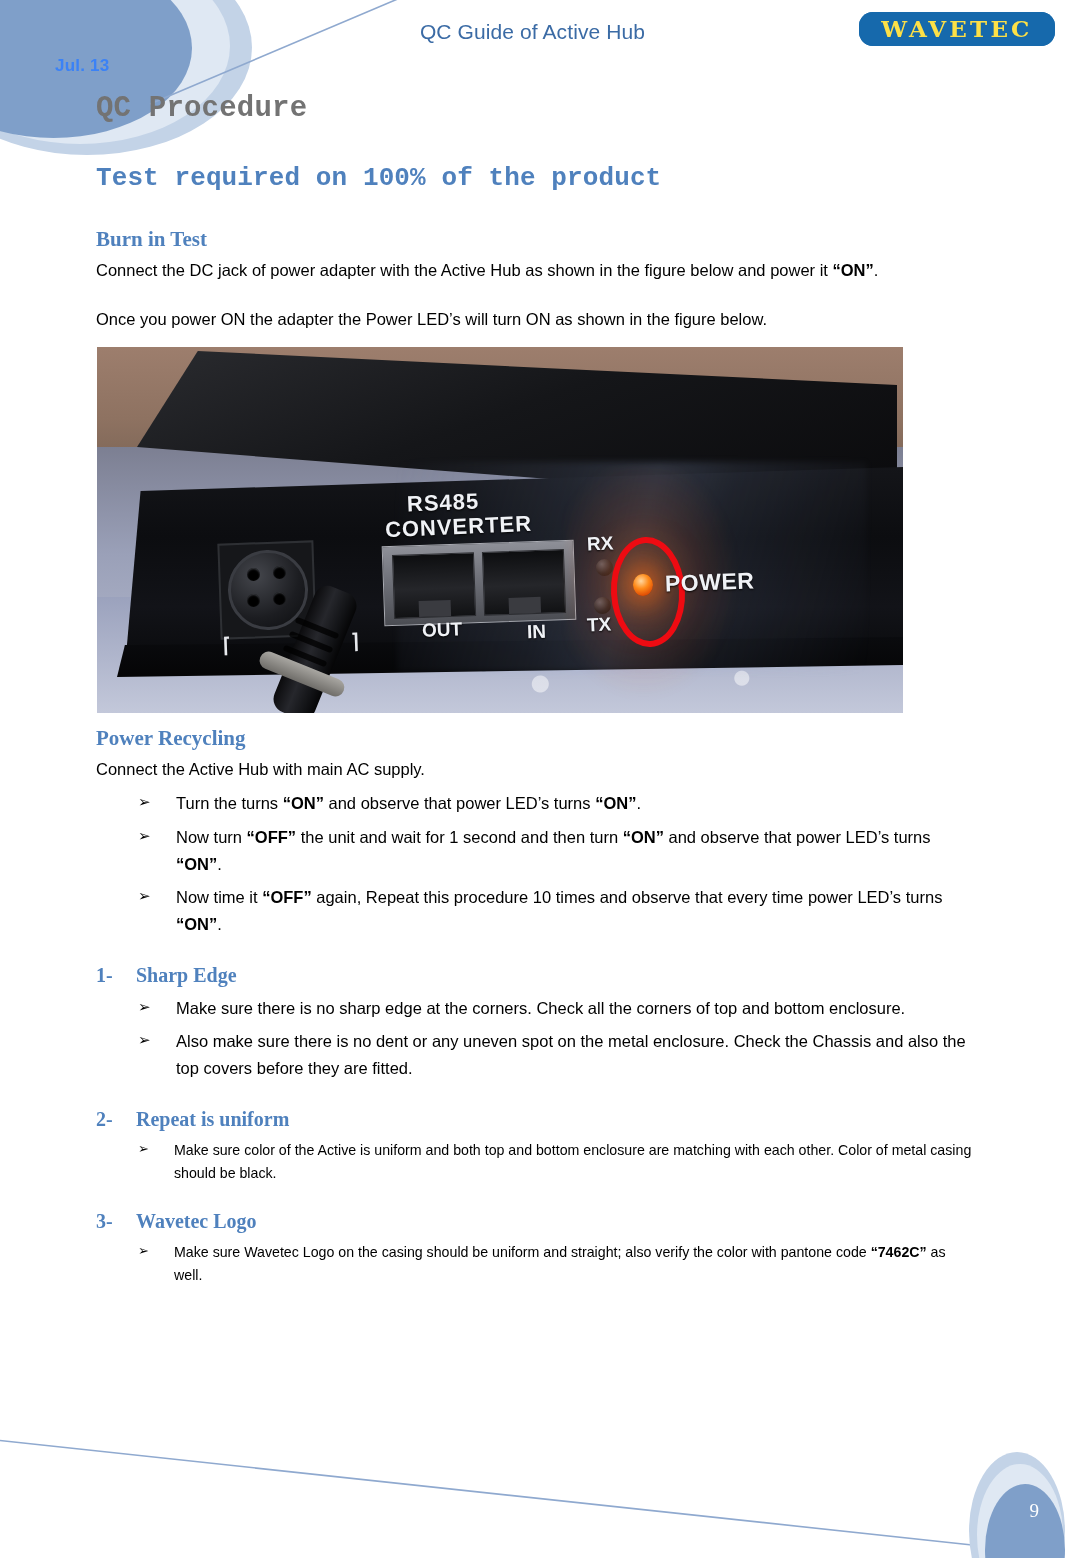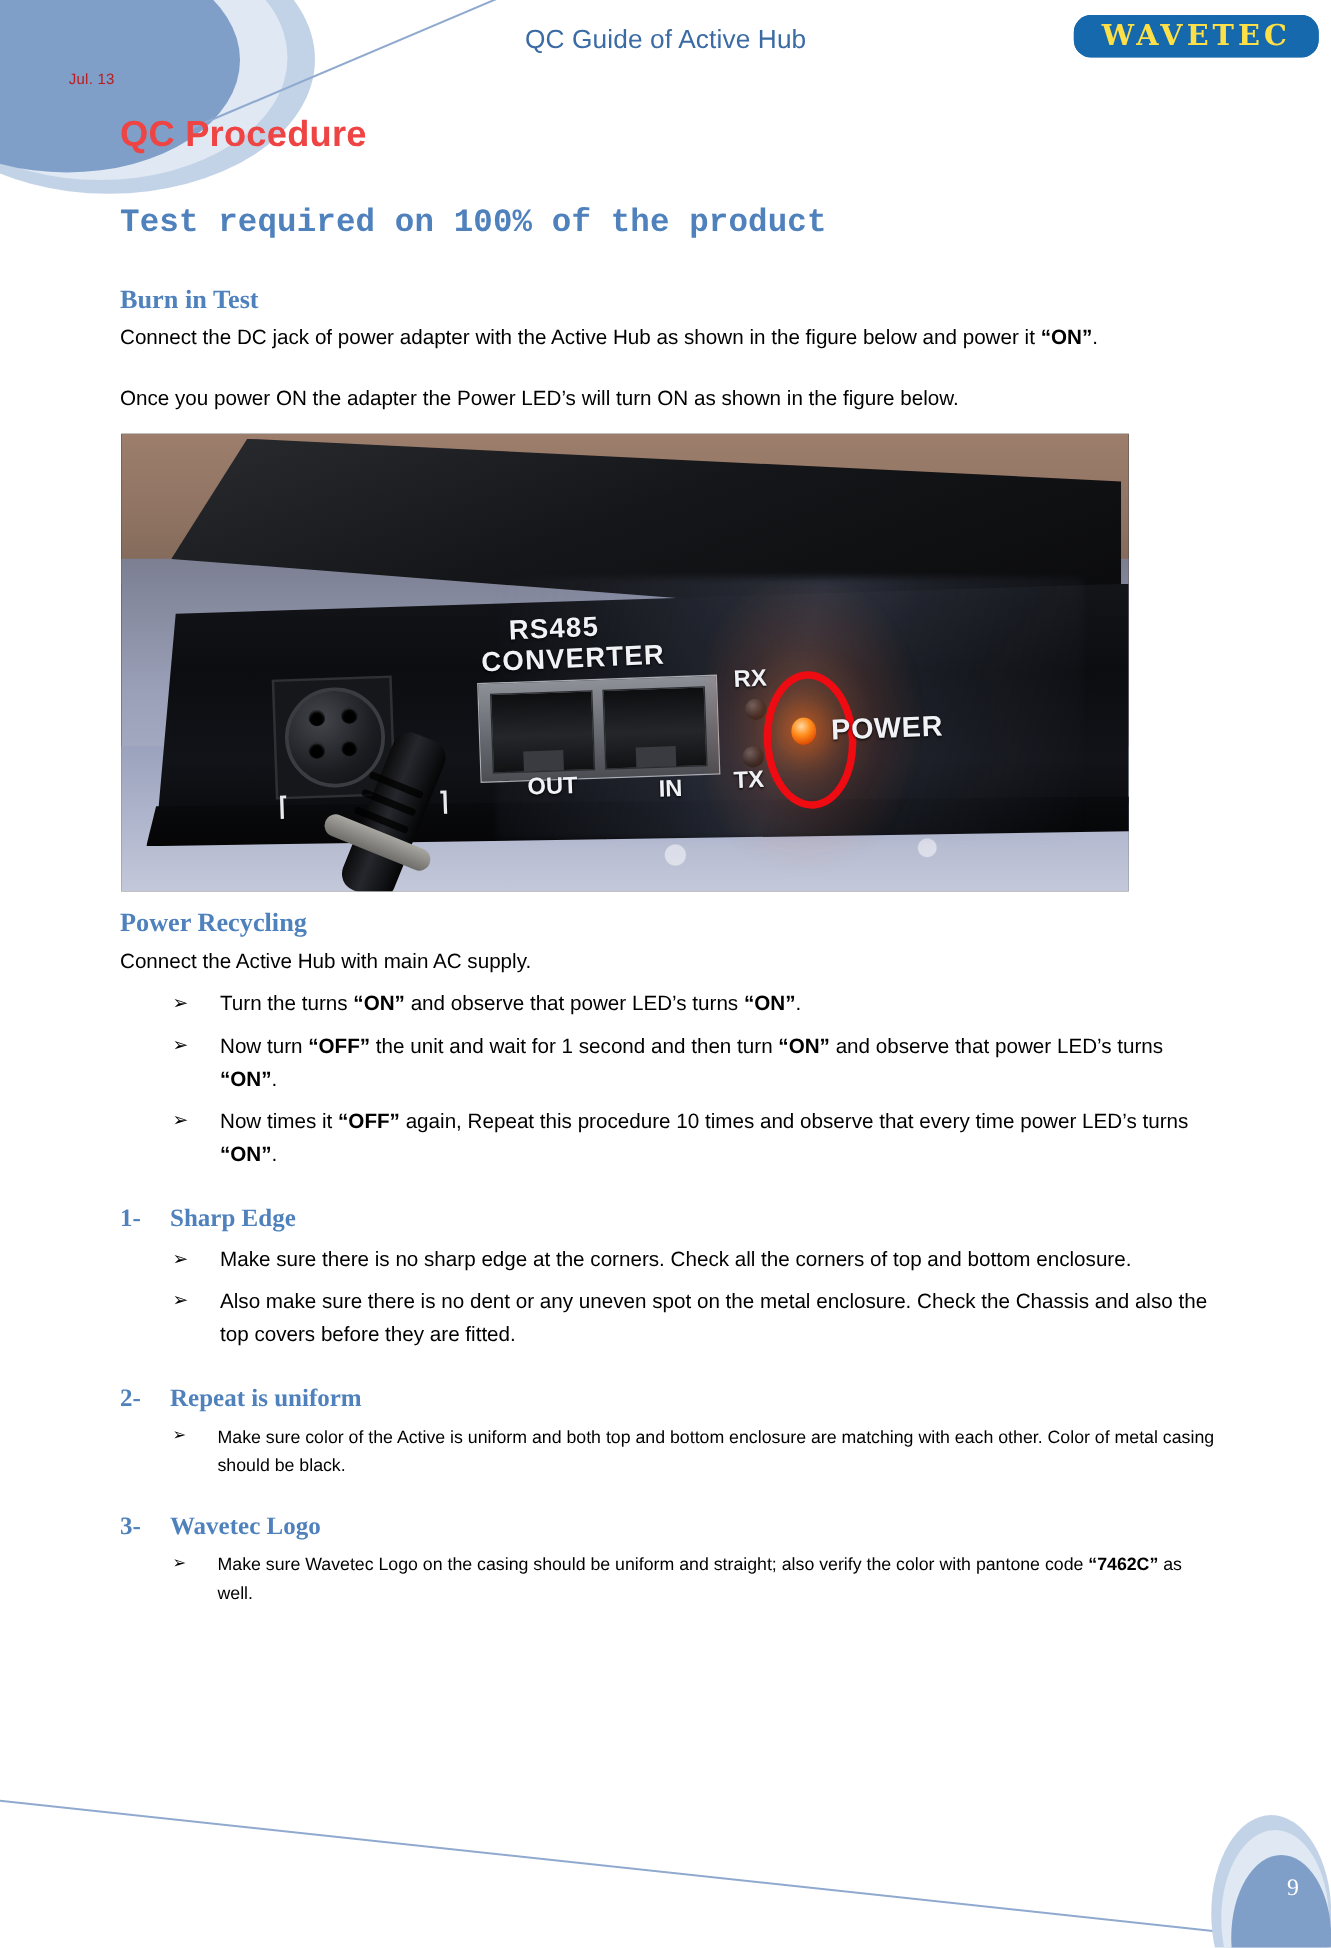--- a/index.html
+++ b/index.html
@@ -41,23 +41,23 @@
     position: absolute;
     left: -85px; top: -42px;
     width: 277px; height: 180px;
     border-radius: 50%;
     background: #7f9fc9;
   }
   #header-date {
     position: absolute;
     left: 55px; top: 56px;
     font-family: "Liberation Sans", sans-serif;
-    font-size: 12px;
-    font-weight: normal;
-    color: #b91c1c;
+    font-size: 17px;
+    font-weight: bold;
+    color: #3b82f6;
     letter-spacing: .2px;
   }
   #header-diagonal {
     position: absolute;
     left: 0; top: 0;
     width: 1065px; height: 160px;
   }
   #header-title {
     position: absolute;
     left: 0; top: 20px;
@@ -94,24 +94,24 @@
 
   
   #content {
     position: absolute;
     left: 96px; top: 92px;
     width: 880px;
   }
 
   h1#doc-h1 {
     margin: 0;
-    font-family: Liberation Sans, sans-serif;
+    font-family: Liberation Mono, monospace;
     font-size: 29px;
     font-weight: bold;
-    color: #ef4444;
+    color: #737373;
     letter-spacing: .2px;
   }
   h2.doc-h2 {
     margin: 38px 0 0 0;
     font-family: Liberation Mono, monospace;
     font-size: 26px;
     font-weight: bold;
     color: #4f81bd;
     letter-spacing: .1px;
   }
@@ -483,21 +483,21 @@
 </div>
 
 <div id="content-lower" style="position:absolute; left:96px; top:726px; width:880px;">
 
   <h3 class="doc-h3" style="margin-top:0;">Power Recycling</h3>
   <p class="doc-p">Connect the Active Hub with main AC supply.</p>
 
   <ul class="arrow-list" id="power-recycling-bullets">
       <li><span class="arrow-bullet">➢</span><span>Turn the turns </span><b class="strong">“ON”</b><span> and observe that power LED’s turns </span><b class="strong">“ON”</b><span>.</span></li>
       <li><span class="arrow-bullet">➢</span><span>Now turn </span><b class="strong">“OFF”</b><span> the unit and wait for 1 second and then turn </span><b class="strong">“ON”</b><span> and observe that power LED’s turns </span><b class="strong">“ON”</b><span>.</span></li>
-      <li><span class="arrow-bullet">➢</span><span>Now times it </span><b class="strong">“OFF”</b><span> again, Repeat this procedure 10 times and observe that every time power LED’s turns </span><b class="strong">“ON”</b><span>.</span></li>
+      <li><span class="arrow-bullet">➢</span><span>Now time it </span><b class="strong">“OFF”</b><span> again, Repeat this procedure 10 times and observe that every time power LED’s turns </span><b class="strong">“ON”</b><span>.</span></li>
     </ul>
 
 
   <div id="physical-inspection-items">
       <div class="num-heading">
         <span class="num">1-</span>
         <span>Sharp Edge</span>
       </div>
       <ul class="arrow-list">
         <li><span class="arrow-bullet">➢</span><span>Make sure there is no sharp edge at the corners. Check all the corners of top and bottom enclosure.</span></li>

